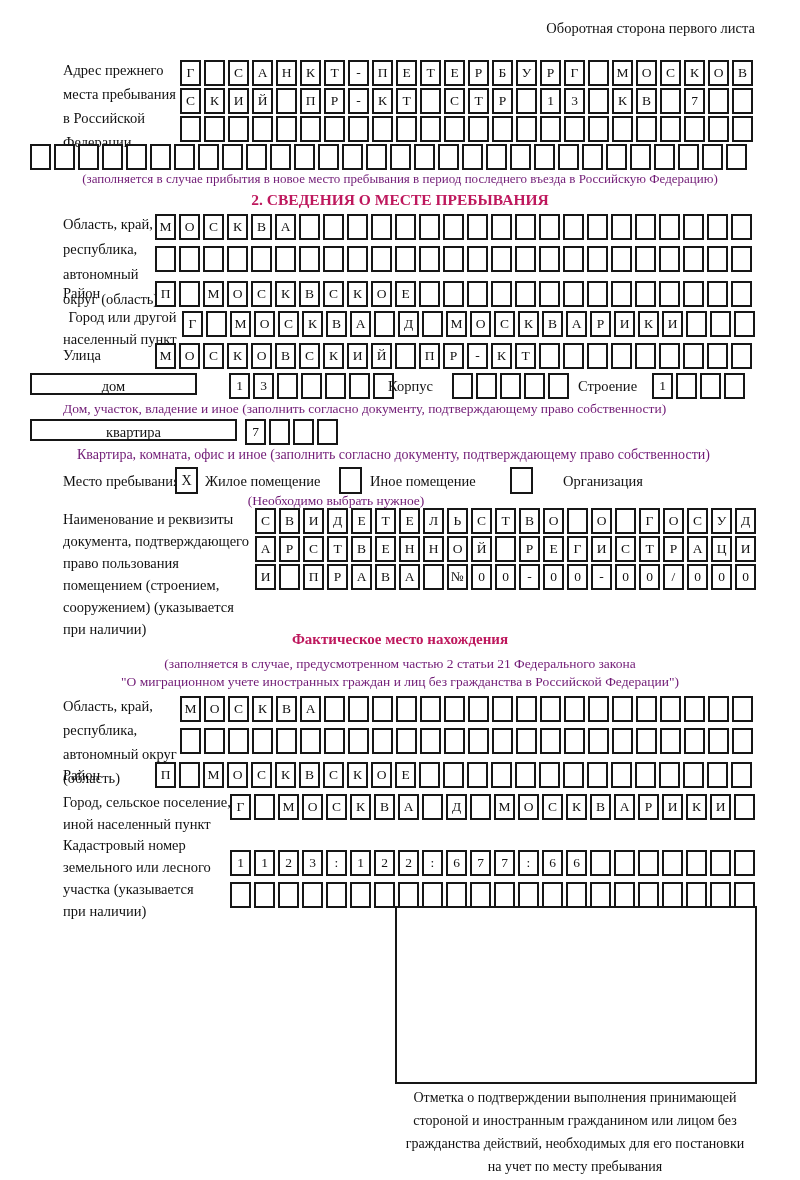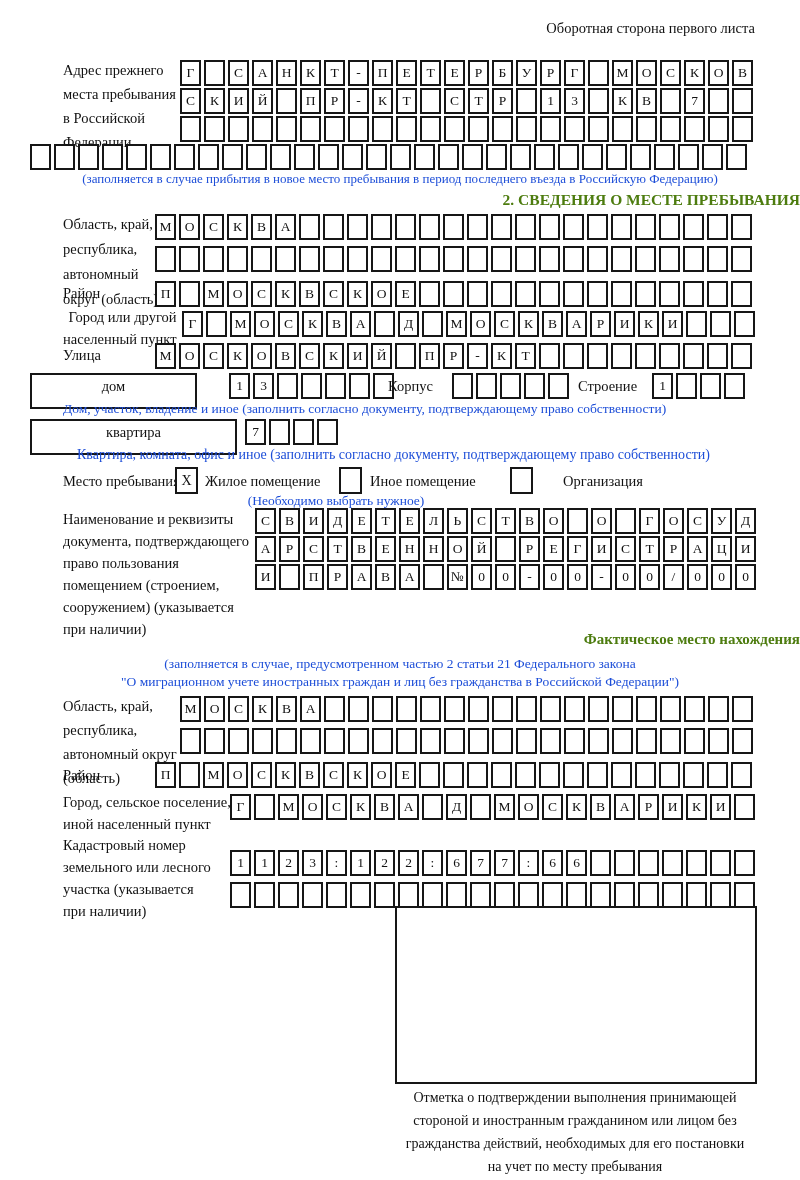--- a/index.html
+++ b/index.html
@@ -41,43 +41,43 @@
     width:23px;height:27px;
     border:2px solid #161616;
     text-align:center;
     font-size:14px;
     line-height:23px;
     background:#fff;
   }
   .bigbox{
     position:absolute;
     box-sizing:border-box;
-    height:36px;
+    height:22px;
     border:2px solid #161616;
     text-align:center;
     font-size:14.5px;
     line-height:22px;
     background:#fff;
   }
   .cap{
     position:absolute;
     font-size:13px;
-    color:#1d4ed8;
+    color:#701a75;
   }
   .cap-center{
     left:0;width:100%;
     text-align:center;
   }
   .sect-title{
     position:absolute;
     left:0;width:100%;
-    text-align:right;
+    text-align:center;
     font-weight:bold;
     font-size:15.5px;
-    color:#4d7c0f;
+    color:#be185d;
   }
   .stamp{
     position:absolute;
     border:2px solid #161616;
     background:#fff;
   }
   .stamp-cap{
     position:absolute;
     font-size:14px;
     line-height:23px;

